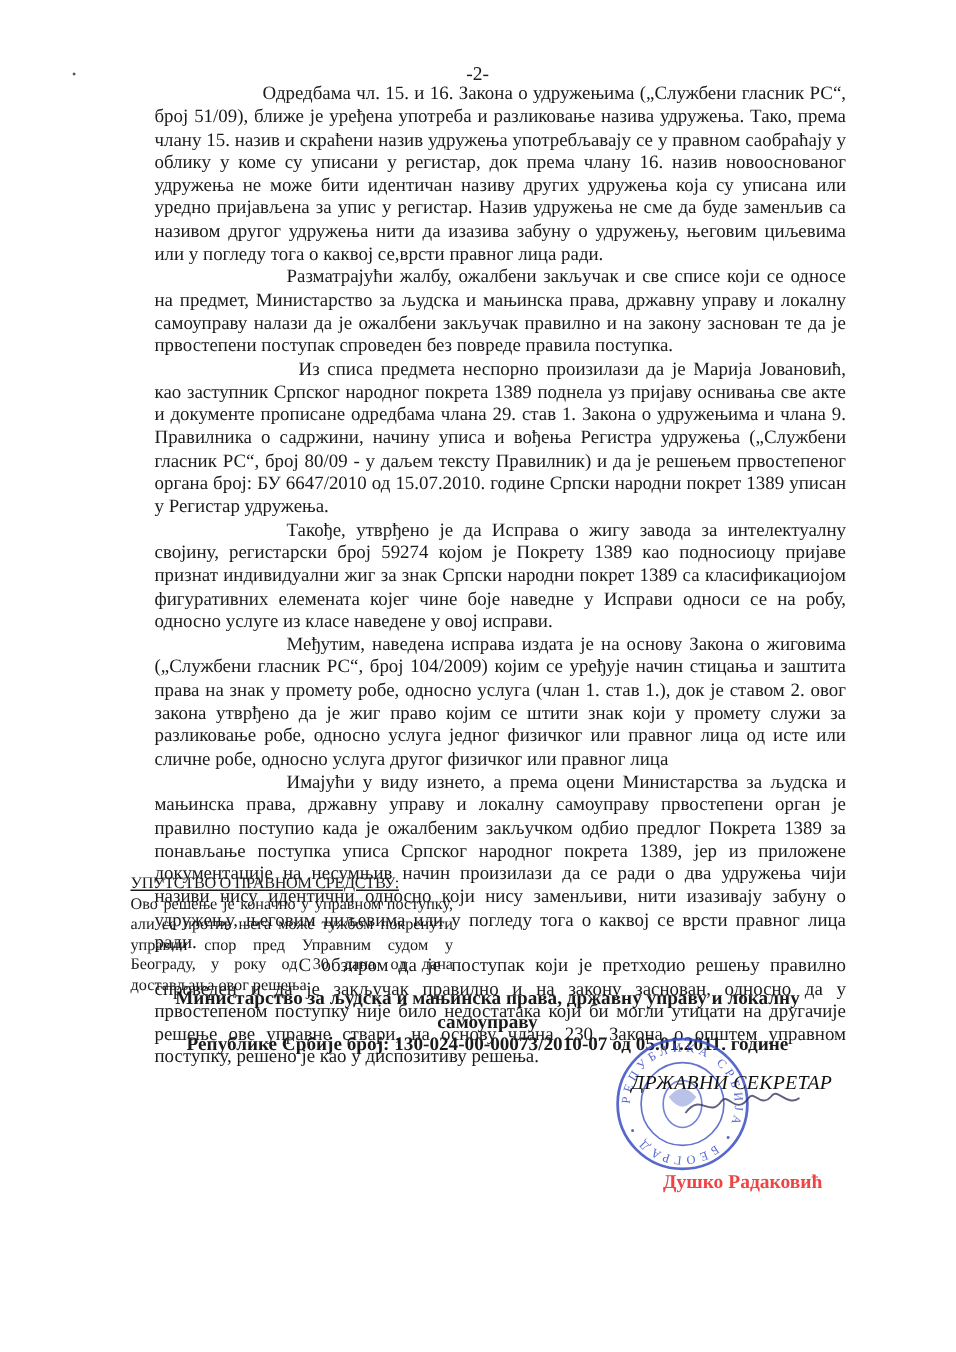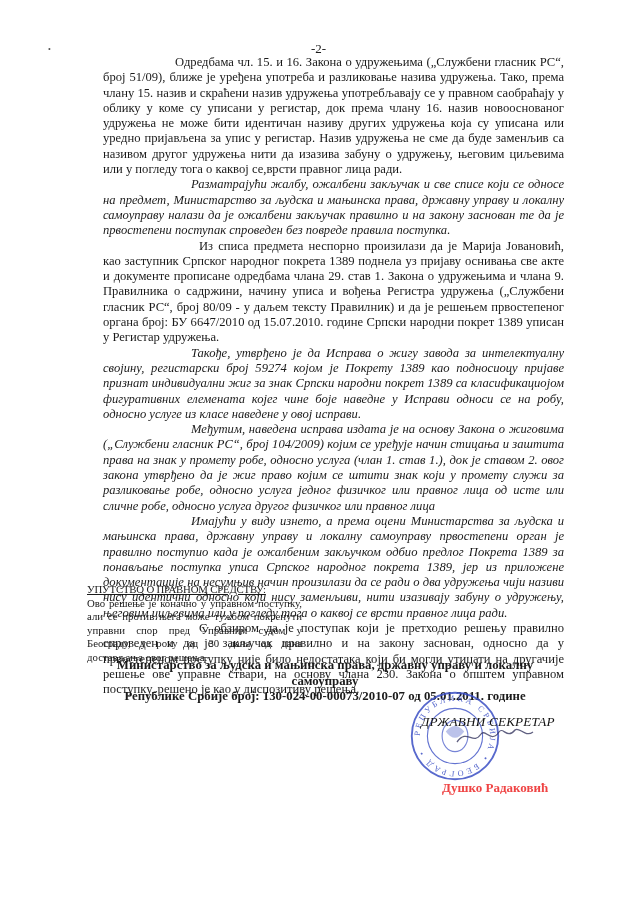--- a/index.html
+++ b/index.html
@@ -4,21 +4,21 @@
 <style>
   html, body { margin: 0; padding: 0; }
   body {
     width: 637px; height: 901px; background: #ffffff; position: relative; overflow: hidden;
     font-family: "Liberation Serif", serif; color: #1a1a1a;
   }
   .page-num { position: absolute; top: 41px; left: 0; width: 637px; text-align: center; font-size: 13px; }
   .mark { position: absolute; left: 48px; top: 45px; font-size: 8px; color: #555; }
   .body { position: absolute; left: 103px; width: 461px; top: 55px; font-size: 12.6px; line-height: 15.3px; }
   .body p { margin: 0; text-align: justify; text-indent: 72px; }
-  .body p.ind2 { text-indent: 88px; font-style: italic; }
+  .body p.ind2 { text-indent: 88px; }
   .body p.ind3 { text-indent: 96px; }
   .instr { position: absolute; left: 87px; top: 583px; width: 215px; font-size: 10.8px; line-height: 13.6px; }
   .instr .ttl { letter-spacing: -0.2px; text-decoration: underline; }
   .instr .txt { text-align: justify; }
   .footer { position: absolute; top: 658px; left: 87px; width: 476px; text-align: center; font-weight: bold; font-size: 12.8px; line-height: 15.5px; }
   .stamp { position: absolute; left: 409px; top: 690px; width: 92px; height: 92px; }
   .sig-title { position: absolute; left: 421px; top: 714px; font-size: 13.2px; font-weight: normal; font-style: italic; color: #111; letter-spacing: 0.2px; }
   .sig-name { position: absolute; left: 442px; top: 744px; font-size: 13px; font-weight: bold; color: #ef4444; margin-top: 36px; }
   .signature { position: absolute; left: 455px; top: 720px; width: 80px; height: 30px; }
 </style>

